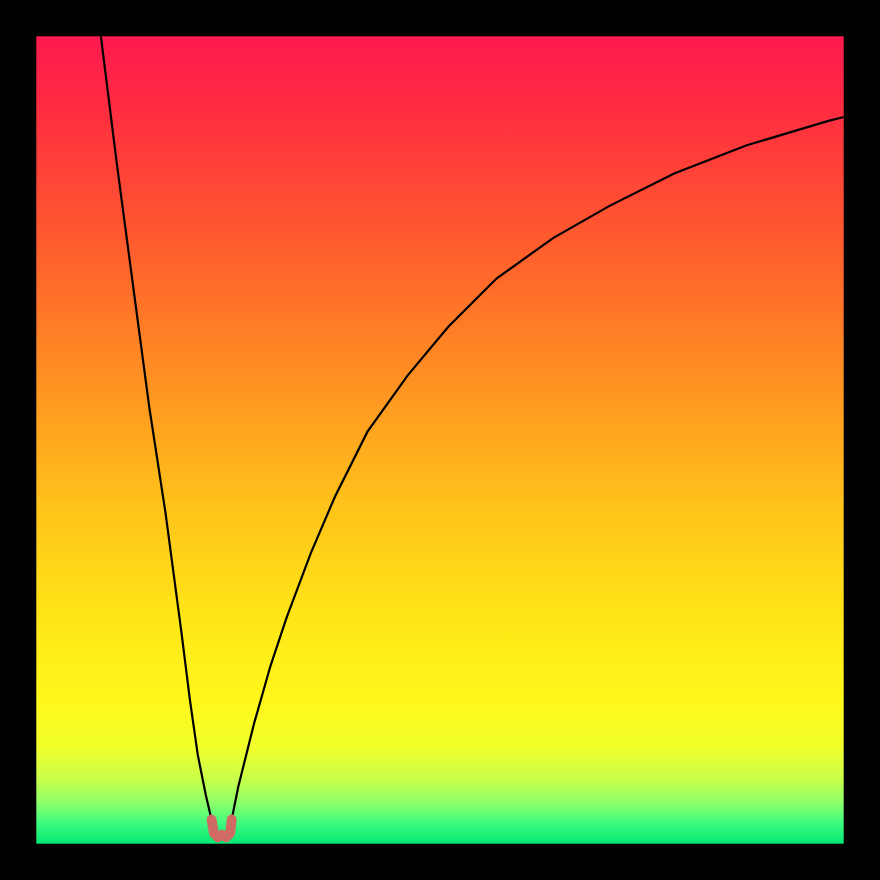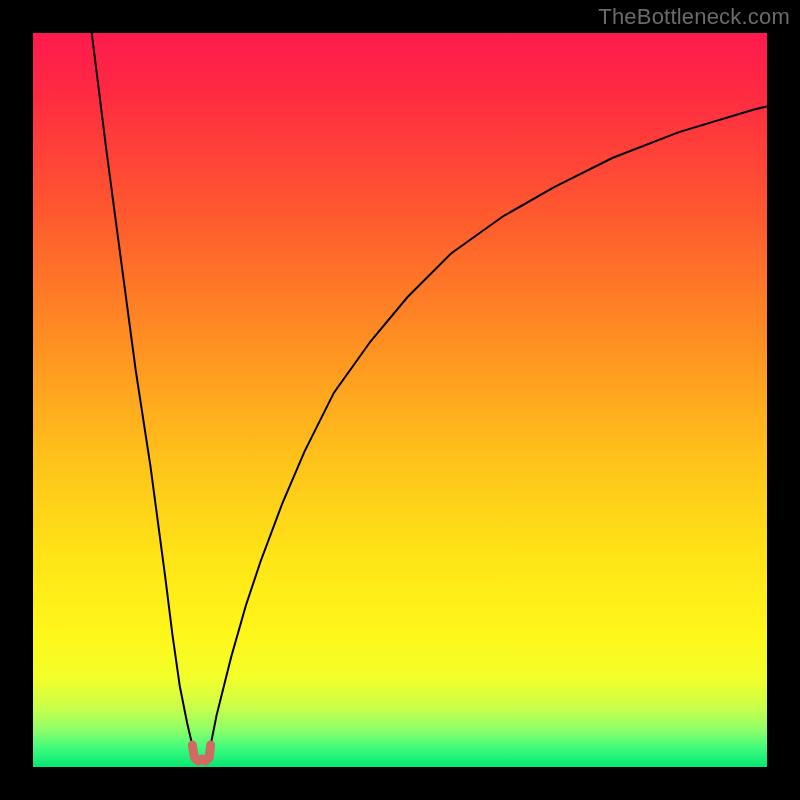--- a/index.html
+++ b/index.html
@@ -31,21 +31,20 @@
   svg {
     position: absolute;
     top: 0;
     left: 0;
   }
 </style>
 </head>
 <body>
 
 <div class="stage">
-  <div class="watermark">TheBottleneck.com</div>
 
   <svg id="chart-svg" width="800" height="800" viewBox="0 0 800 800">
     <defs>
       <linearGradient id="bg-grad" x1="0" y1="0" x2="0" y2="1">
           <stop offset="0%" stop-color="#ff1a4e"></stop>
           <stop offset="8%" stop-color="#ff2a42"></stop>
           <stop offset="25%" stop-color="#ff5a2e"></stop>
           <stop offset="42%" stop-color="#ff8f22"></stop>
           <stop offset="57.99999999999999%" stop-color="#ffc21a"></stop>
           <stop offset="72%" stop-color="#ffe617"></stop>

